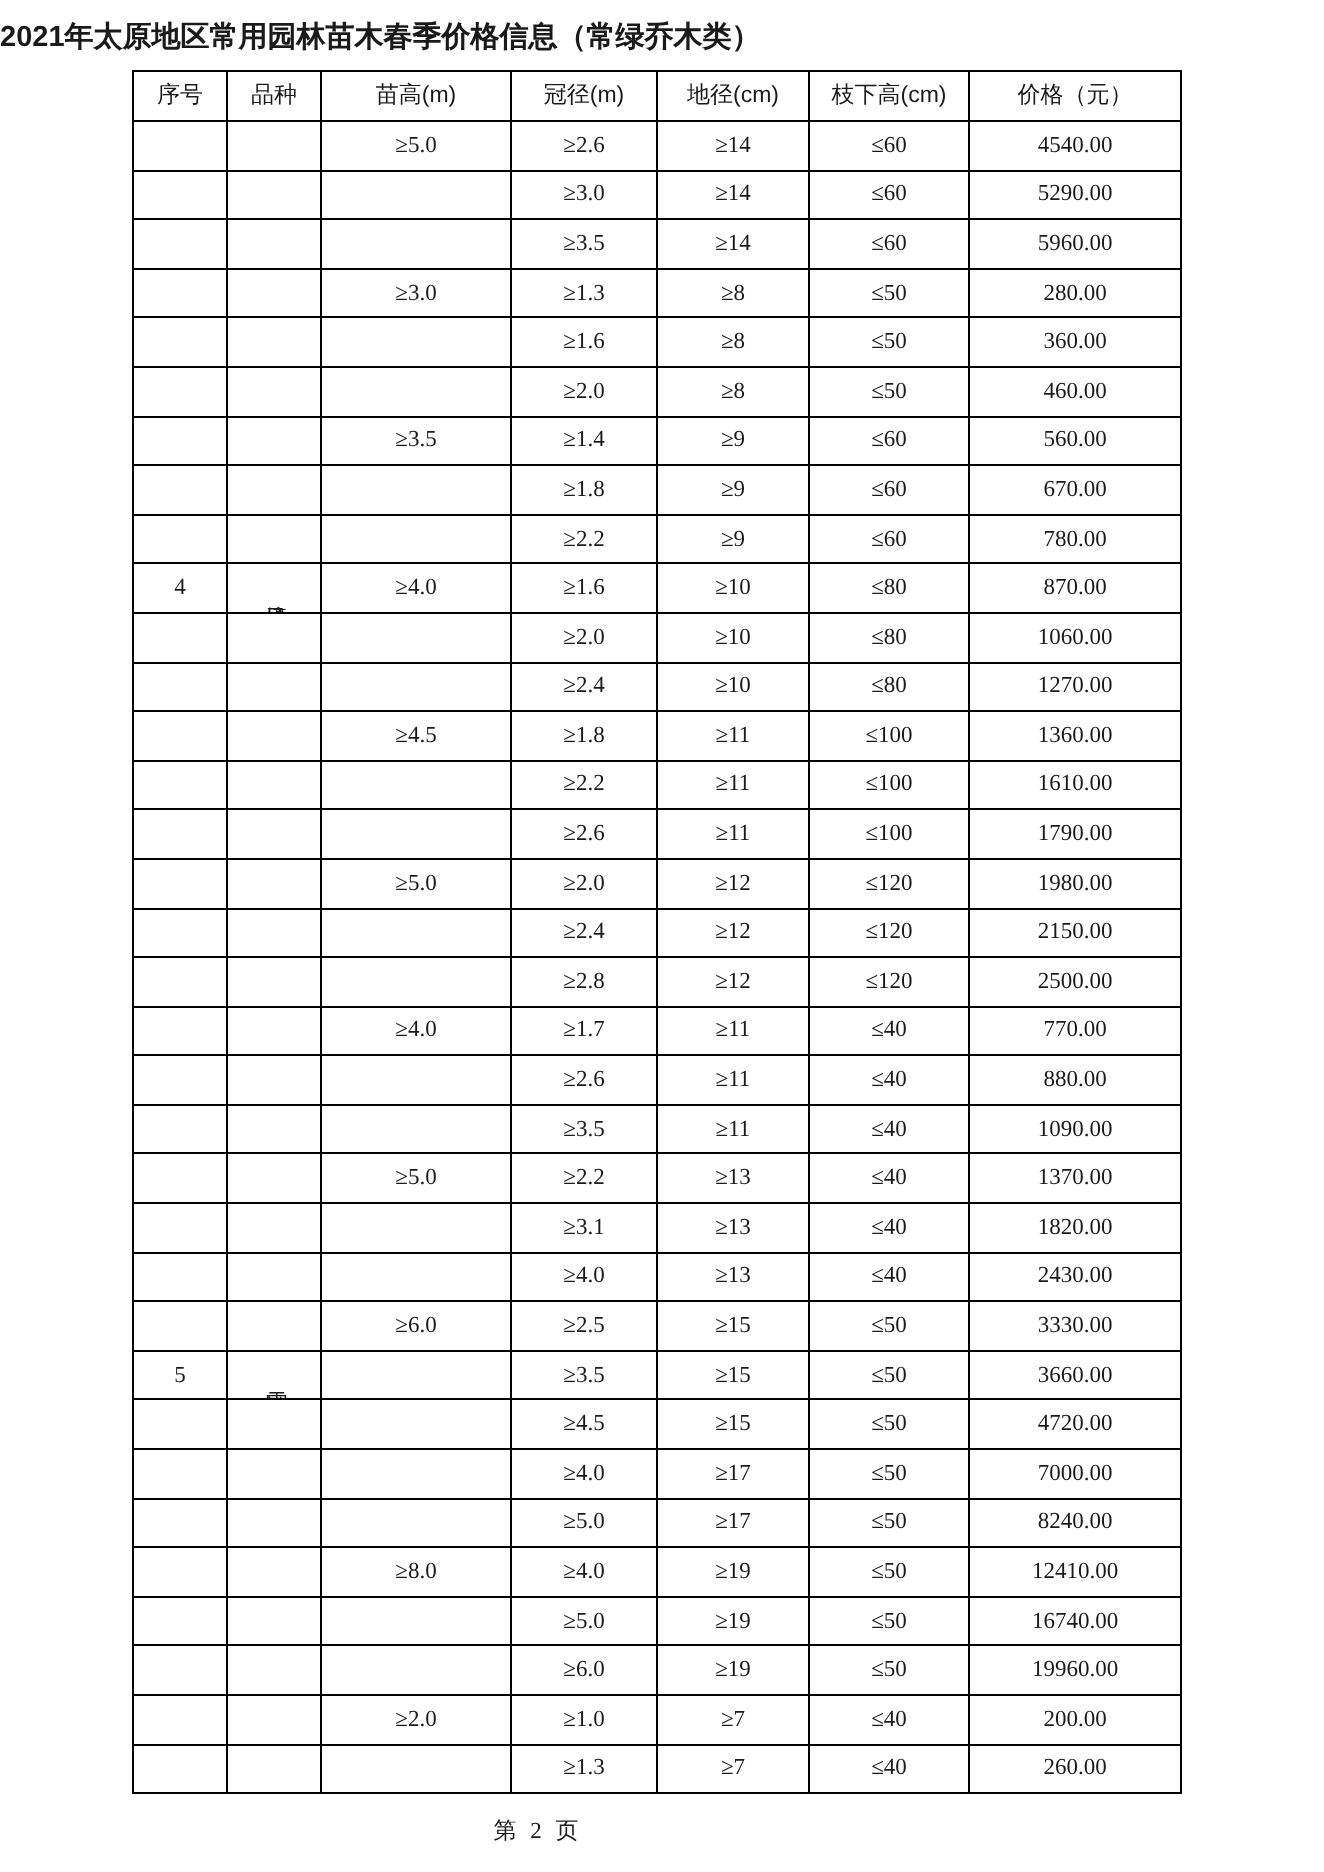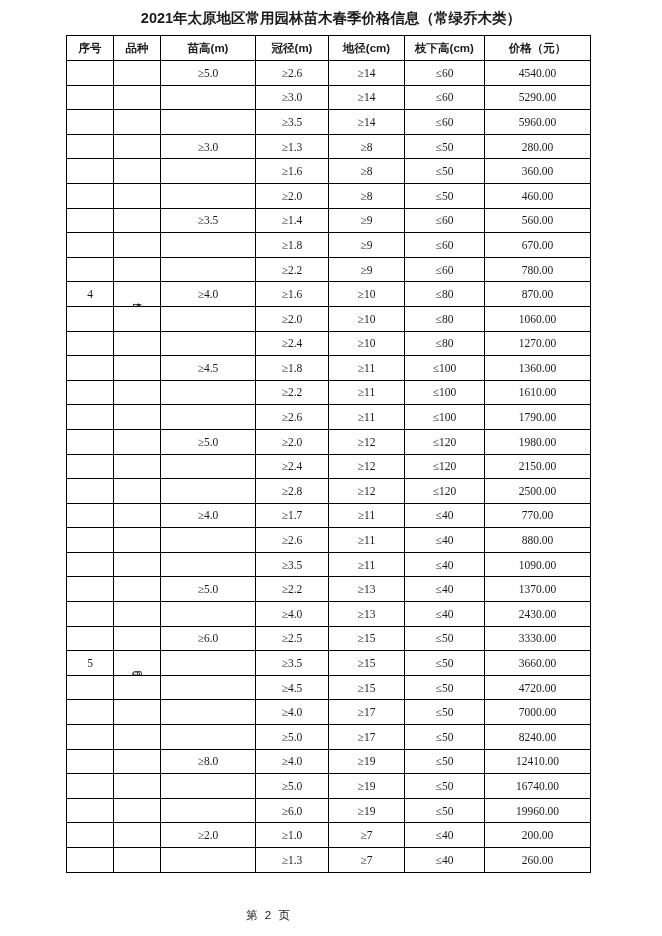--- a/index.html
+++ b/index.html
@@ -20,21 +20,21 @@
     left: 0;
     top: 0;
     width: 662px;
     height: 936px;
   }
   .doc-title {
     position: absolute;
     left: 0;
     top: 9px;
     width: 662px;
-    text-align: center;
+    text-align: left;
     font-size: 14.5px;
     font-weight: bold;
     letter-spacing: 0px;
     font-family: "Liberation Sans", "DejaVu Sans", sans-serif;
     white-space: nowrap;
   }
   .table-wrap {
     position: absolute;
     left: 66px;
     top: 35px;
@@ -51,21 +51,21 @@
     border: 1px solid #000000;
     height: 23.6px;
     padding: 0;
     text-align: center;
     vertical-align: middle;
     font-weight: normal;
     line-height: 1.05;
     overflow: hidden;
   }
   table.price-table thead th {
-    font-weight: bold;
+    font-weight: normal;
     font-size: 11.5px;
     height: 24px;
     font-family: "Liberation Sans", "DejaVu Sans", sans-serif;
   }
   td.num-cell, td.spec-cell, td.price-cell {
     font-family: "Liberation Serif", "DejaVu Serif", serif;
     font-size: 11.5px;
   }
   td.idx-cell {
     font-size: 11.5px;
@@ -91,21 +91,21 @@
   .col-br    { width: 80px; }
   .col-price { width: 106px; }
 
   .footer {
     position: absolute;
     left: 0;
     top: 908px;
     width: 538px;
     text-align: center;
     font-size: 11.5px;
-    font-family: Liberation Sans, sans-serif;
+    font-family: Liberation Serif, serif;
     letter-spacing: 2px;
   }
   
   .clip-bottom {
     position: absolute;
     left: 0;
     top: 906px;
     width: 662px;
     height: 30px;
     background: #ffffff;
@@ -336,20 +336,29 @@
             <td class="spec-cell">≥5.0</td>
             <td class="num-cell">≥2.2</td>
             <td class="num-cell">≥13</td>
             <td class="num-cell">≤40</td>
             <td class="price-cell">1370.00</td>
           </tr>
           <tr>
             <td class="idx-cell"></td>
             <td class="variety-cell"><span class="vlabel"></span></td>
             <td class="spec-cell"></td>
+            <td class="num-cell">≥3.1</td>
+            <td class="num-cell">≥13</td>
+            <td class="num-cell">≤40</td>
+            <td class="price-cell">1820.00</td>
+          </tr>
+          <tr>
+            <td class="idx-cell"></td>
+            <td class="variety-cell"><span class="vlabel"></span></td>
+            <td class="spec-cell"></td>
             <td class="num-cell">≥4.0</td>
             <td class="num-cell">≥13</td>
             <td class="num-cell">≤40</td>
             <td class="price-cell">2430.00</td>
           </tr>
           <tr>
             <td class="idx-cell"></td>
             <td class="variety-cell"><span class="vlabel"></span></td>
             <td class="spec-cell">≥6.0</td>
             <td class="num-cell">≥2.5</td>

